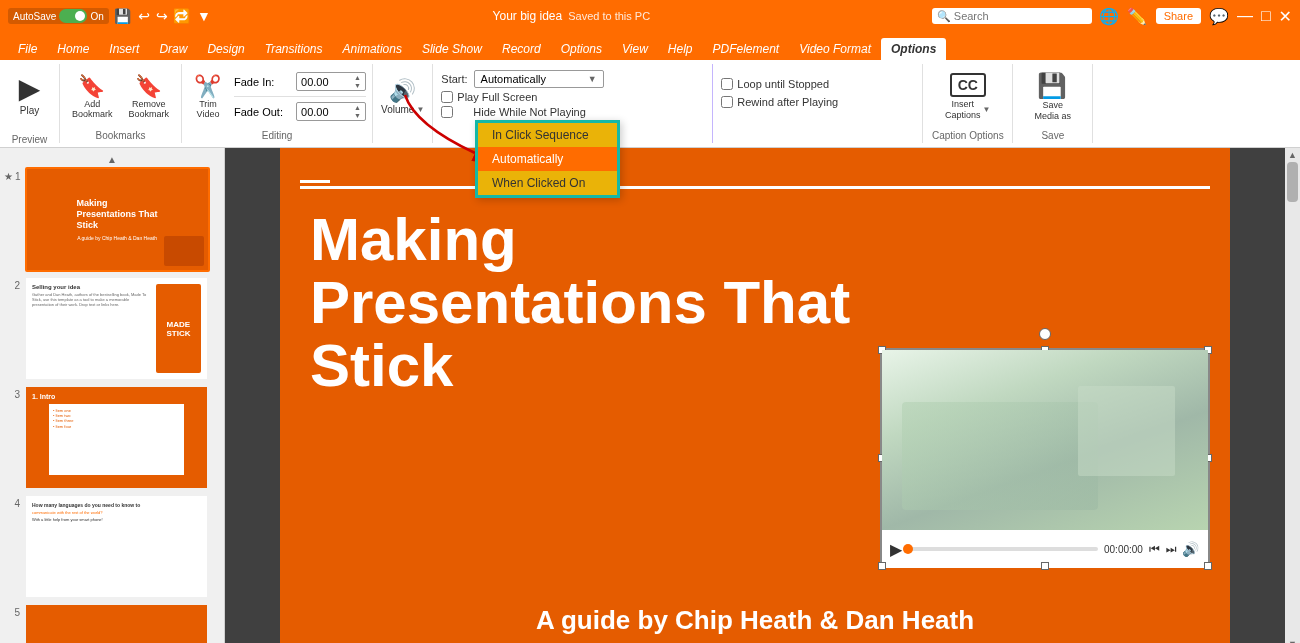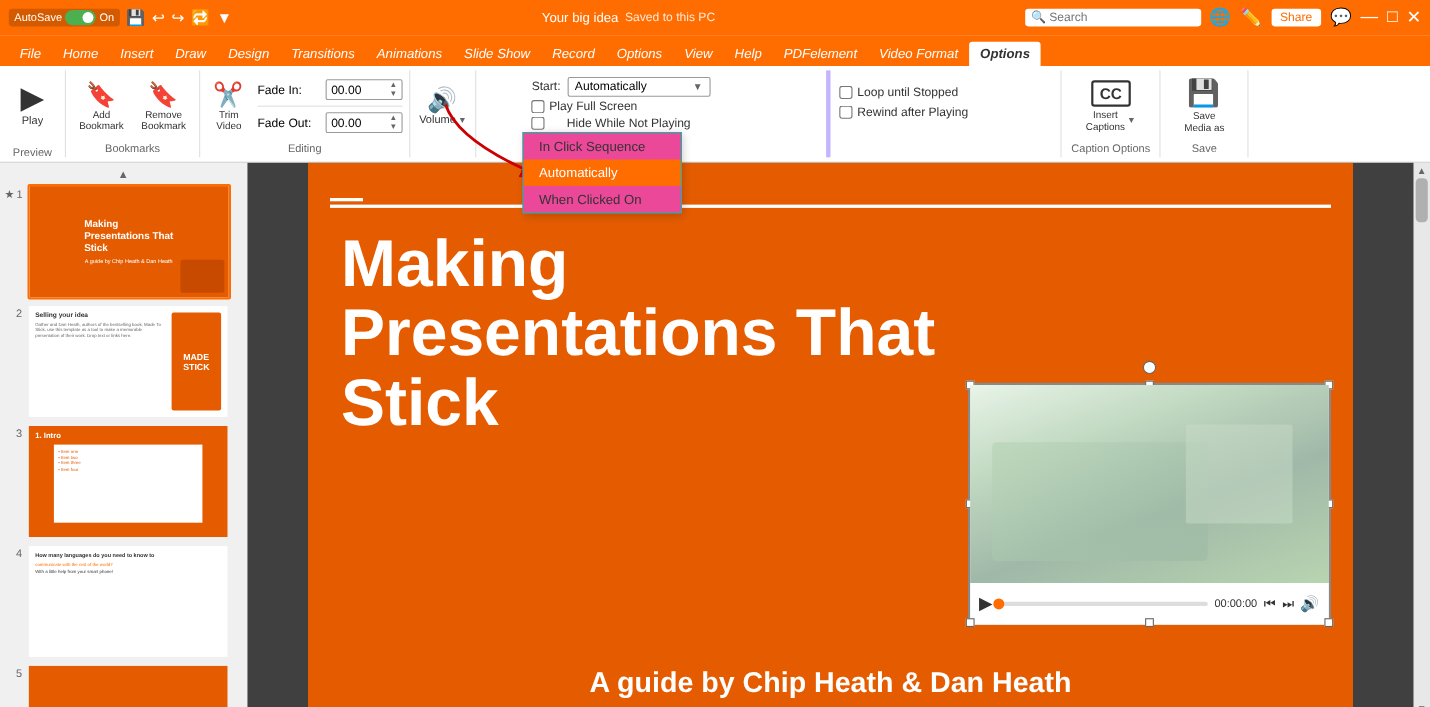--- a/index.html
+++ b/index.html
@@ -19,21 +19,21 @@
     .ribbon-tabs { height: 28px; background: #ff6c00; display: flex; align-items: flex-end; padding-left: 8px; }
     .ribbon-tab { padding: 4px 10px; font-size: 12px; color: white; cursor: pointer; border-radius: 3px 3px 0 0; font-style: italic; }
     .ribbon-tab.active { background: white; color: #333; font-weight: 600; }
 
     .ribbon { height: 88px; background: white; border-bottom: 1px solid #d0d0d0; display: flex; align-items: stretch; padding: 4px 0; position: relative; }
 
     .big-btn { display: flex; flex-direction: column; align-items: center; justify-content: center; cursor: pointer; padding: 4px 6px; border-radius: 3px; min-width: 40px; }
     .fade-row { display: flex; align-items: center; gap: 4px; font-size: 11px; }
 
     
-    .dropdown-menu { position: absolute; top: 120px; left: 475px; background: #ec4899; border: 1px solid #14b8a6; box-shadow: 2px 2px 8px rgba(0,0,0,0.2); z-index: 1000; min-width: 145px; }
+    .dropdown-menu { position: absolute; top: 120px; left: 475px; background: #eab308; border: 3px solid #14b8a6; box-shadow: 2px 2px 8px rgba(0,0,0,0.2); z-index: 1000; min-width: 145px; }
     .dropdown-item { padding: 5px 14px; font-size: 12px; cursor: pointer; color: #333; }
     .dropdown-item.selected { background: #ff6c00; color: white; }
 
     
     .main { display: flex; height: 503px; }
 
     
     .slide-panel { width: 225px; background: #f0f0f0; overflow-y: auto; padding: 4px; border-right: 1px solid #d0d0d0; }
     .slide-item { display: flex; align-items: flex-start; gap: 4px; margin-bottom: 4px; cursor: pointer; }
     .slide-number { font-size: 10px; color: #666; min-width: 16px; text-align: right; padding-top: 4px; }
@@ -199,21 +199,21 @@
   <div style="display:flex;flex-direction:column;align-items:center;padding:4px 8px 18px;border-right:1px solid #e0e0e0;position:relative;min-width:55px;">
     <div style="height:65px;display:flex;flex-direction:column;align-items:center;justify-content:center;">
       <span style="font-size:22px;">🔊</span>
       <div style="display:flex;align-items:center;gap:2px;">
         <span style="font-size:10px;color:#333;">Volume</span>
         <span style="font-size:8px;color:#666;">▼</span>
       </div>
     </div>
   </div>
 
-  <div style="display:flex;flex-direction:column;padding:6px 8px 18px;border-right:4px solid #c4b5fd;position:relative;min-width:280px;margin-left:42px;">
+  <div style="display:flex;flex-direction:column;padding:6px 8px 18px;border-right:1px solid #c4b5fd;position:relative;min-width:280px;">
     <div style="display:flex;flex-direction:column;gap:3px;">
       <div style="display:flex;align-items:center;gap:6px;">
         <span style="font-size:11px;color:#333;">Start:</span>
         <div style="border:1px solid #999;border-radius:2px;padding:2px 6px;font-size:11px;background:white;cursor:pointer;display:flex;align-items:center;gap:4px;min-width:130px;">
           <span style="flex:1;">Automatically</span>
           <span style="font-size:9px;color:#666;">▼</span>
         </div>
       </div>
       <div style="display:flex;align-items:center;gap:4px;">
         <input type="checkbox" style="width: 12px; height: 12px;">

